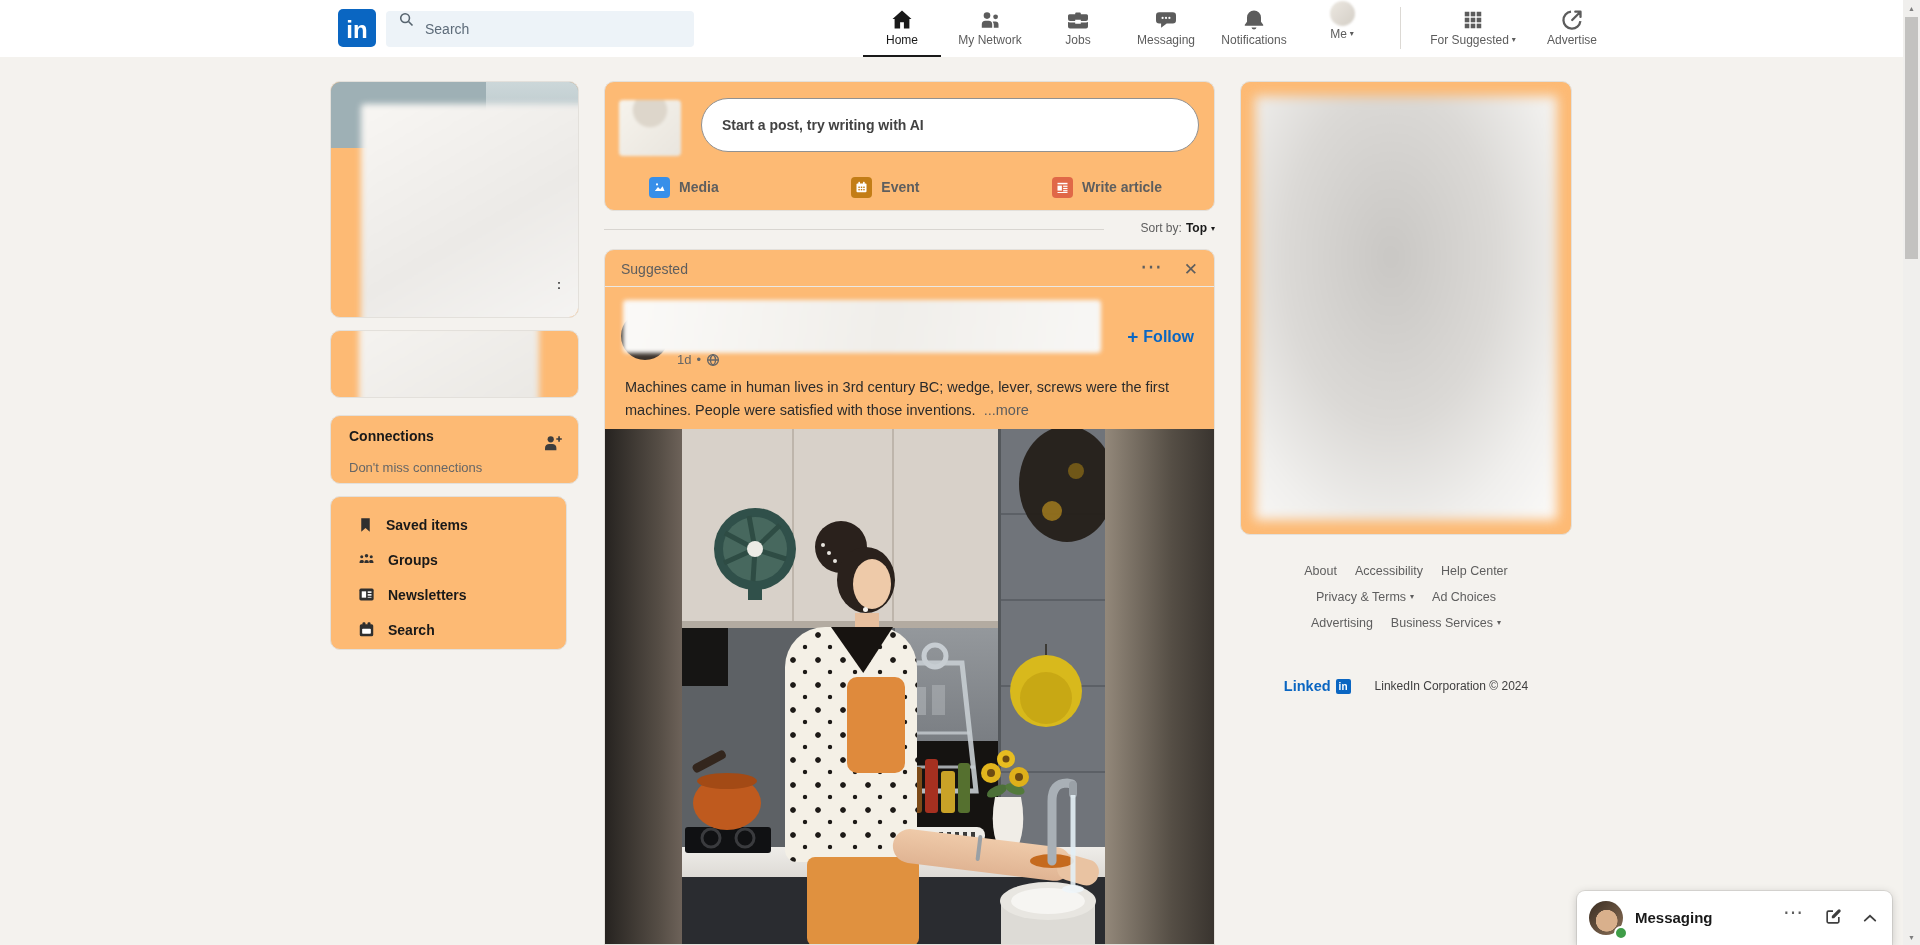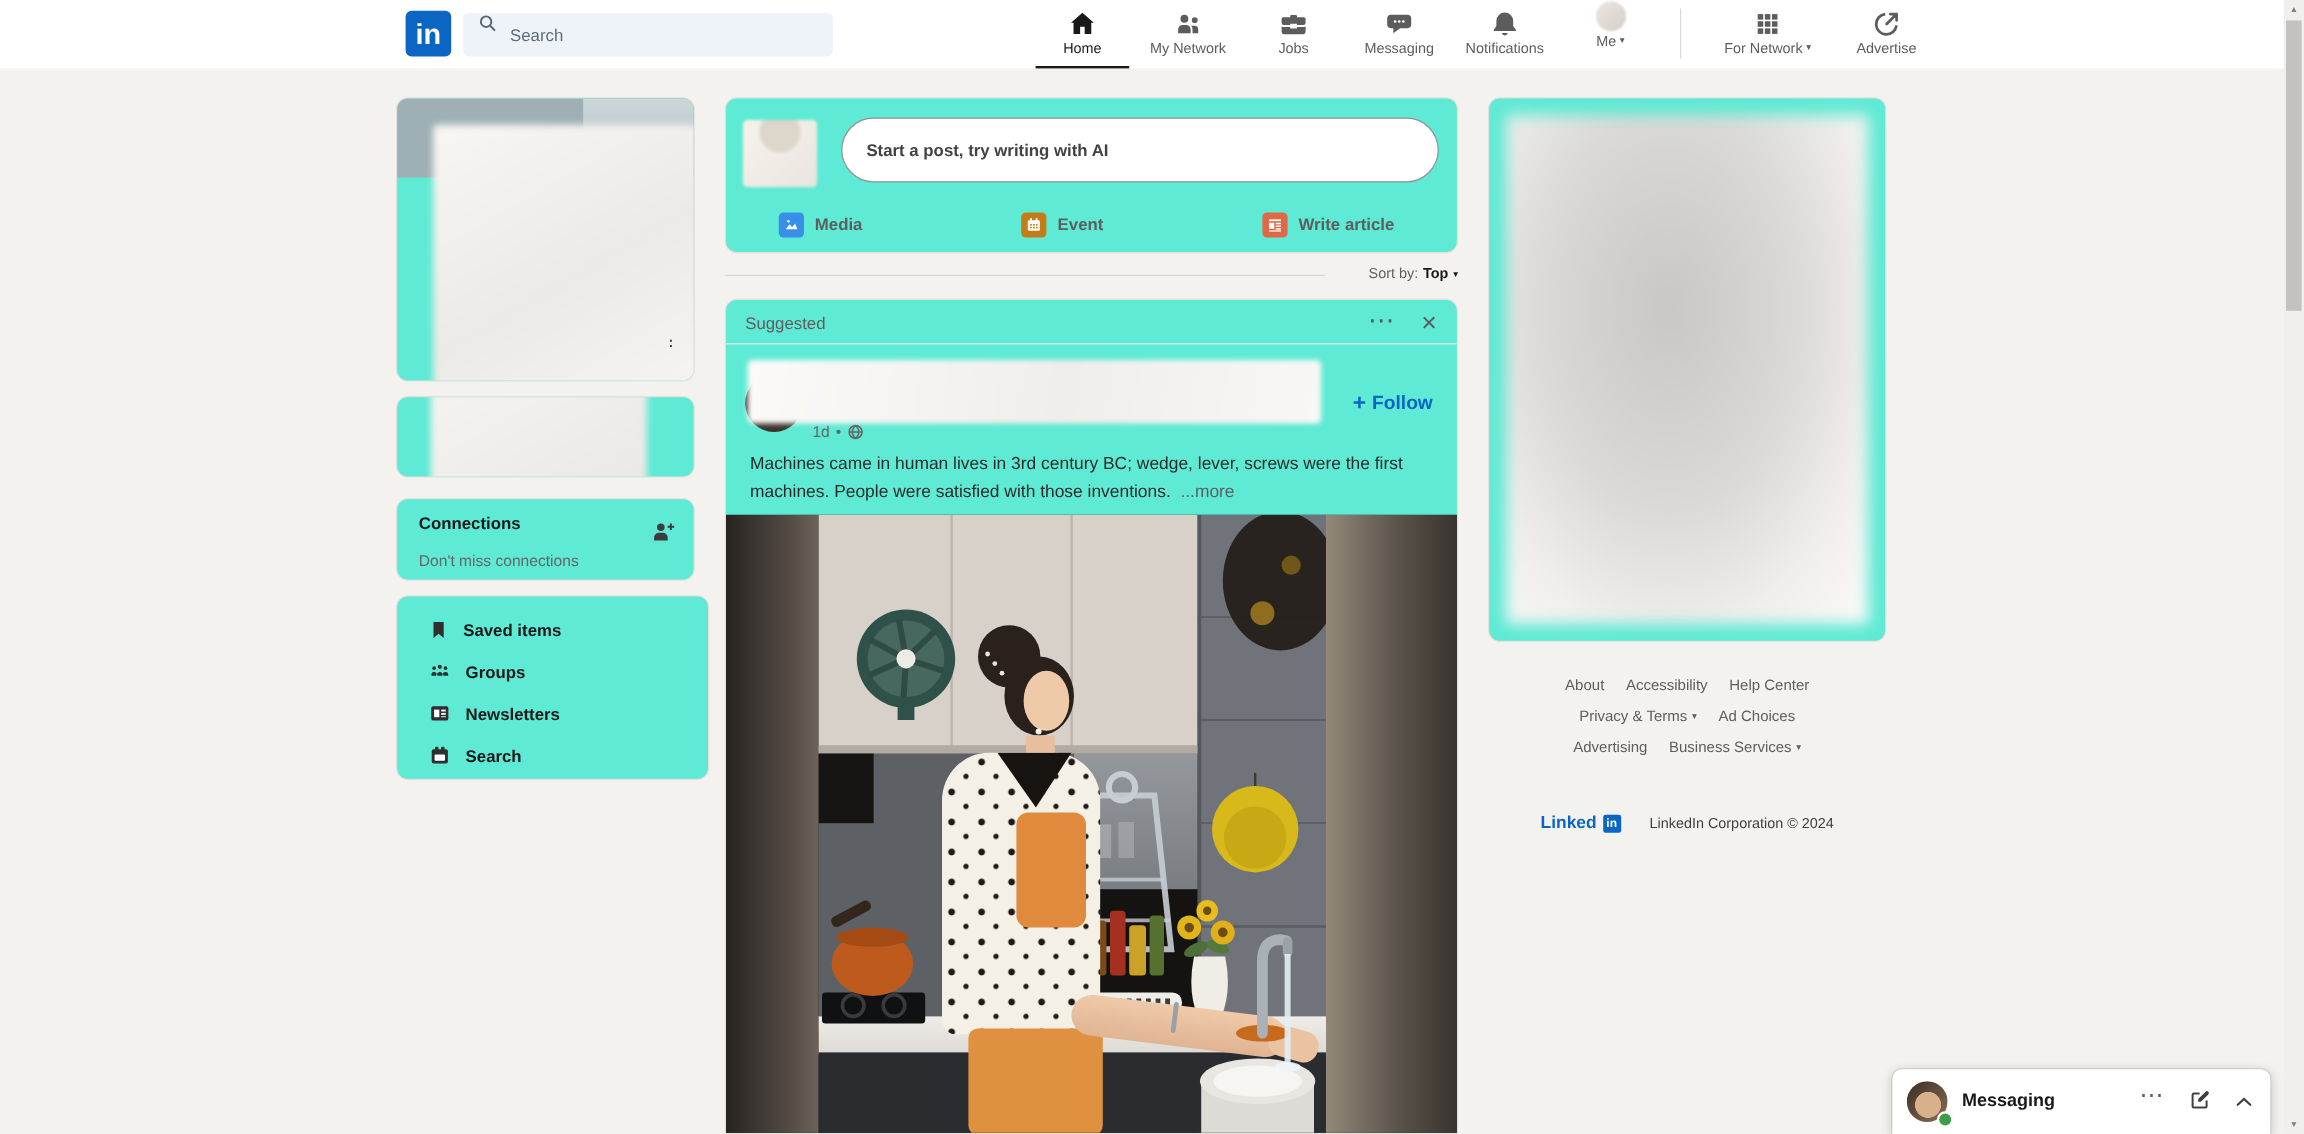--- a/index.html
+++ b/index.html
@@ -1,19 +1,19 @@
 <!DOCTYPE html>
 <html><head>
 <meta charset="utf-8">
 <style>
   html,body{margin:0;padding:0}
   body{width:1920px;height:945px;overflow:hidden;font-family:"Liberation Sans",sans-serif}
   #app{position:relative;width:1920px;height:945px;background:#f4f2ee;overflow:hidden}
   svg{display:block}
-  .card{position:absolute;background:#5eead4;border:1px solid #e3e0db;border-radius:10px;box-sizing:border-box}
+  .card{position:absolute;background:#fdba74;border:1px solid #e3e0db;border-radius:10px;box-sizing:border-box}
 
   
   .topnav{position:absolute;left:0;top:0;width:1920px;height:57px;background:#fff}
   .logo{position:absolute;left:338px;top:9px;width:38px;height:38px;background:#0a66c2;border-radius:5px;color:#fff;
         font-weight:bold;font-size:24px;display:flex;align-items:flex-end;justify-content:center;cursor:pointer;line-height:34px}
   .search{position:absolute;left:386px;top:11px;width:308px;height:36px;background:#edf3f8;border-radius:4px;
           display:flex;gap:8px;padding:0 12px;box-sizing:border-box}
   .search input{border:none;background:transparent;outline:none;font-size:14px;color:#3c4650;width:230px;font-family:inherit}
   .search input::placeholder{color:#5d6b79}
   .nav-items{position:absolute;left:858px;top:0;height:57px;display:flex;align-items:flex-start}
@@ -33,21 +33,21 @@
   .banner-light{position:absolute;right:0;top:0;width:92px;height:66px;background:linear-gradient(180deg,#ccd7d9,#adbec2)}
   .profile-blur{position:absolute;left:30px;top:22px;width:230px;height:300px;border-radius:4px;
       background:linear-gradient(150deg,#f8f6f3 0%,#eceae7 45%,#fbfaf9 100%);filter:blur(3px)}
   .blur-colon{position:absolute;left:226px;top:196px;font-size:12px;color:#3f3f3f;font-weight:bold}
   .side-card2{left:330px;top:330px;width:249px;height:68px;overflow:hidden}
   .card2-blur{position:absolute;left:28px;top:-6px;width:180px;height:80px;background:linear-gradient(150deg,#f5f3f0,#eae8e4);filter:blur(3px)}
   .connections-card{left:330px;top:415px;width:249px;height:69px;padding:12px 18px;cursor:pointer}
   .conn-title{font-size:14px;font-weight:bold;color:#191919}
   .conn-sub{font-size:13px;color:#666;margin-top:16px}
   .conn-add{position:absolute;right:14px;top:16px;color:#3d3d3d}
-  .shortcut-card{left:330px;top:496px;width:261px;height:154px;padding:10px 0}
+  .shortcut-card{left:330px;top:496px;width:237px;height:154px;padding:10px 0}
   .shortcut{display:flex;align-items:center;gap:12px;height:35px;padding-left:26px;cursor:pointer;color:#2f2f2f}
   .shortcut .slabel{font-size:14px;font-weight:bold;color:#191919}
 
   
   .composer-card{left:604px;top:81px;width:611px;height:130px}
   .composer-avatar{position:absolute;left:14px;top:18px;width:62px;height:56px;border-radius:4px;
       background:radial-gradient(circle at 50% 18%,#ddd6cb 0 30%,transparent 32%),linear-gradient(135deg,#f6f3ec,#e9e5de);filter:blur(1.5px)}
   .composer-pill{position:absolute;left:96px;top:16px;width:498px;height:54px;border:1px solid #919191;border-radius:28px;
       display:flex;align-items:center;padding-left:20px;box-sizing:border-box;cursor:pointer;background:#fff}
   .composer-pill span{font-size:14px;font-weight:bold;color:#424242}
@@ -224,21 +224,21 @@
               <rect x="16" y="3" width="5" height="5"></rect>
             <rect x="3" y="9.5" width="5" height="5"></rect>
               <rect x="9.5" y="9.5" width="5" height="5"></rect>
               <rect x="16" y="9.5" width="5" height="5"></rect>
             <rect x="3" y="16" width="5" height="5"></rect>
               <rect x="9.5" y="16" width="5" height="5"></rect>
               <rect x="16" y="16" width="5" height="5"></rect>
           </svg>
         </span>
         <span class="nlabel">
-          <span>For Network</span>
+          <span>For Suggested</span>
             <span class="caret">▾</span>
         </span>
       </div>
       <div class="nav-item mid">
         <span class="nicon">
           <svg width="24" height="24" viewBox="0 0 24 24" fill="none" stroke="currentColor" stroke-width="2.3">
             <path d="M20.4 13.2A8.5 8.5 0 1 1 11 3.7"></path>
             <path d="M12.2 12 20.5 3.7M20.5 3.7h-5.2M20.5 3.7v5.2" stroke-linecap="round"></path>
           </svg>
         </span>

